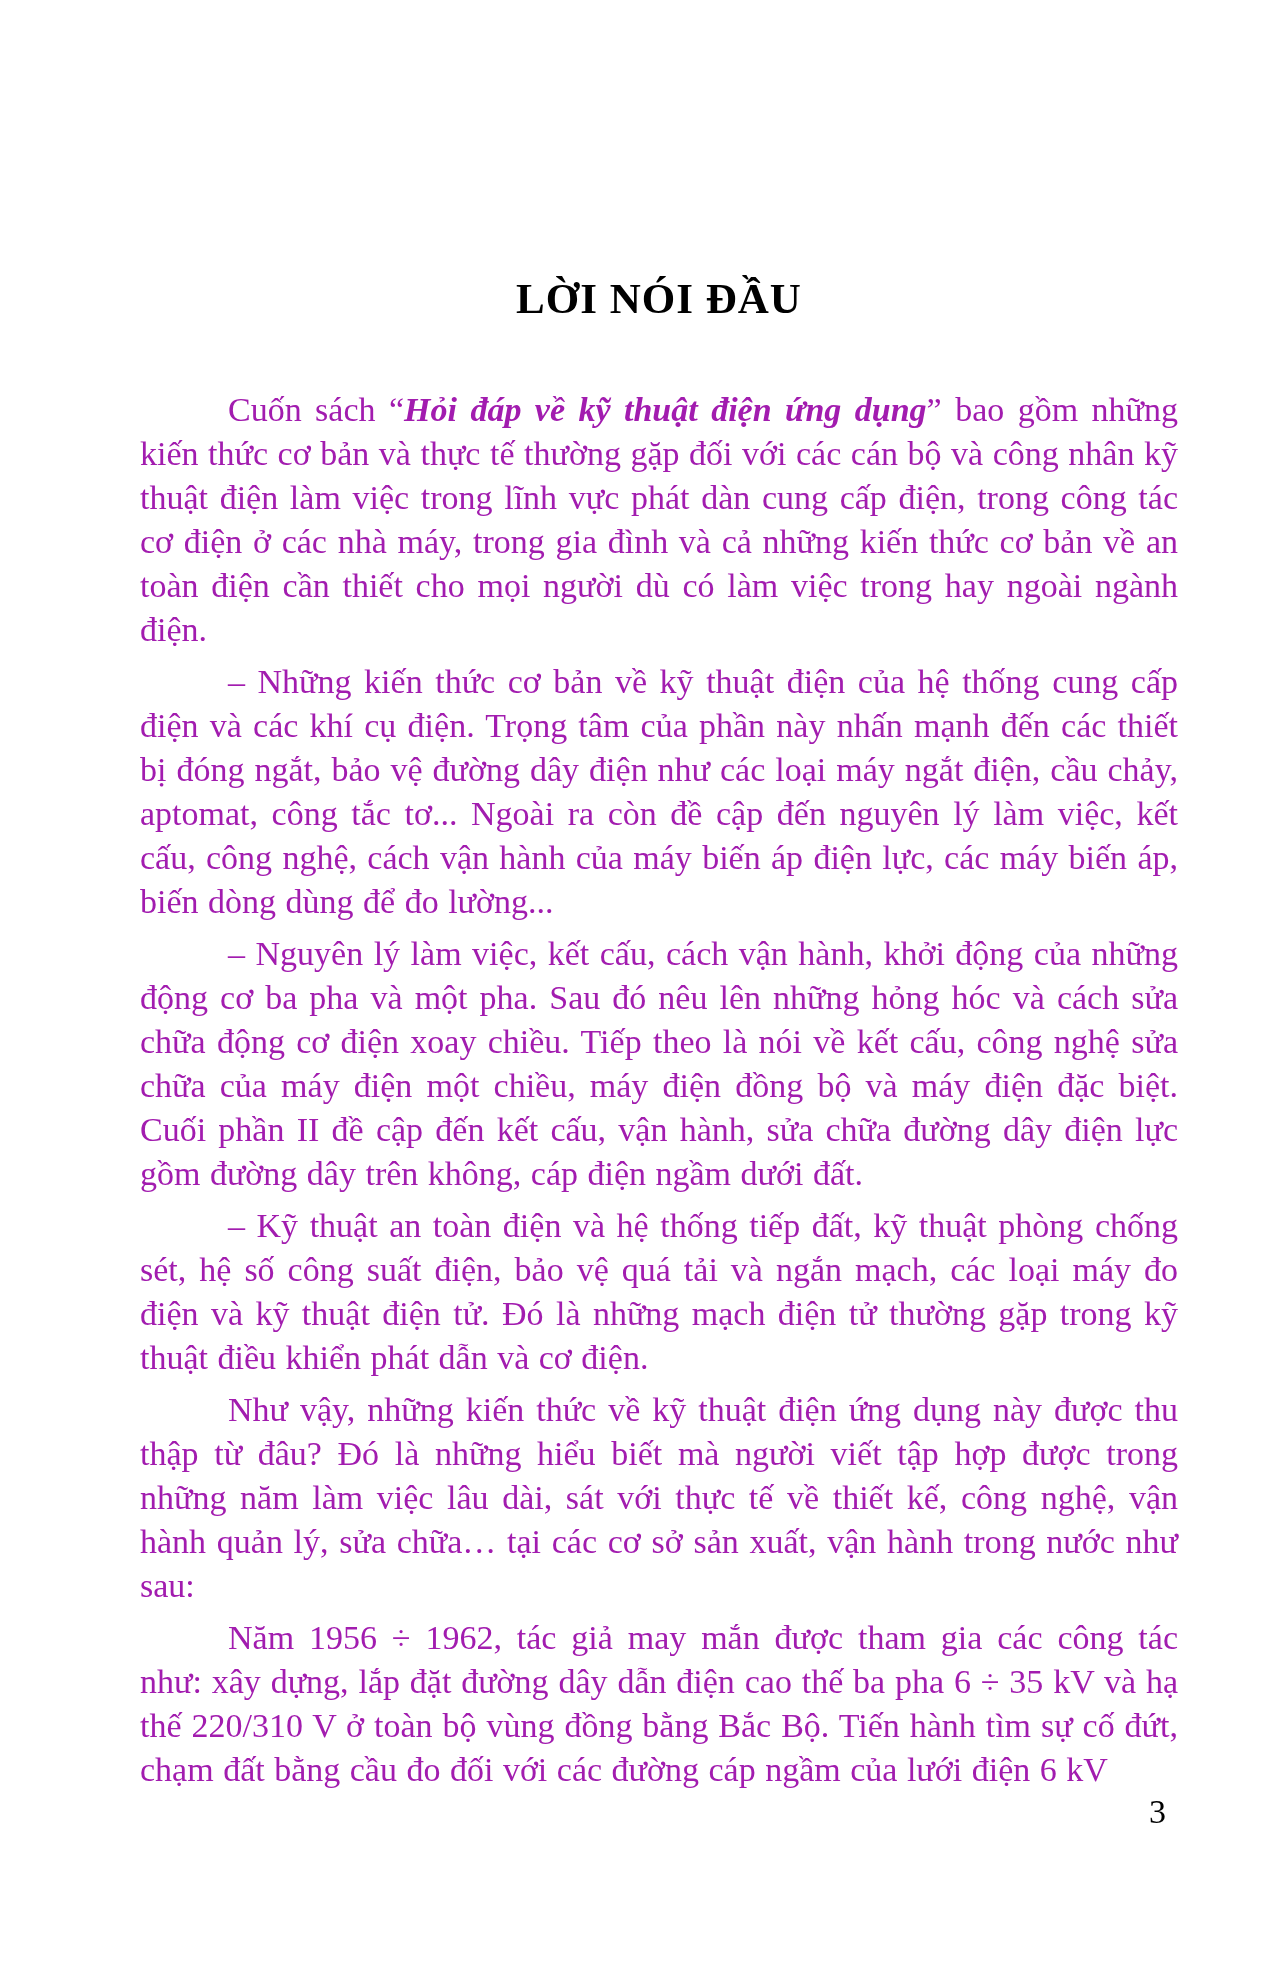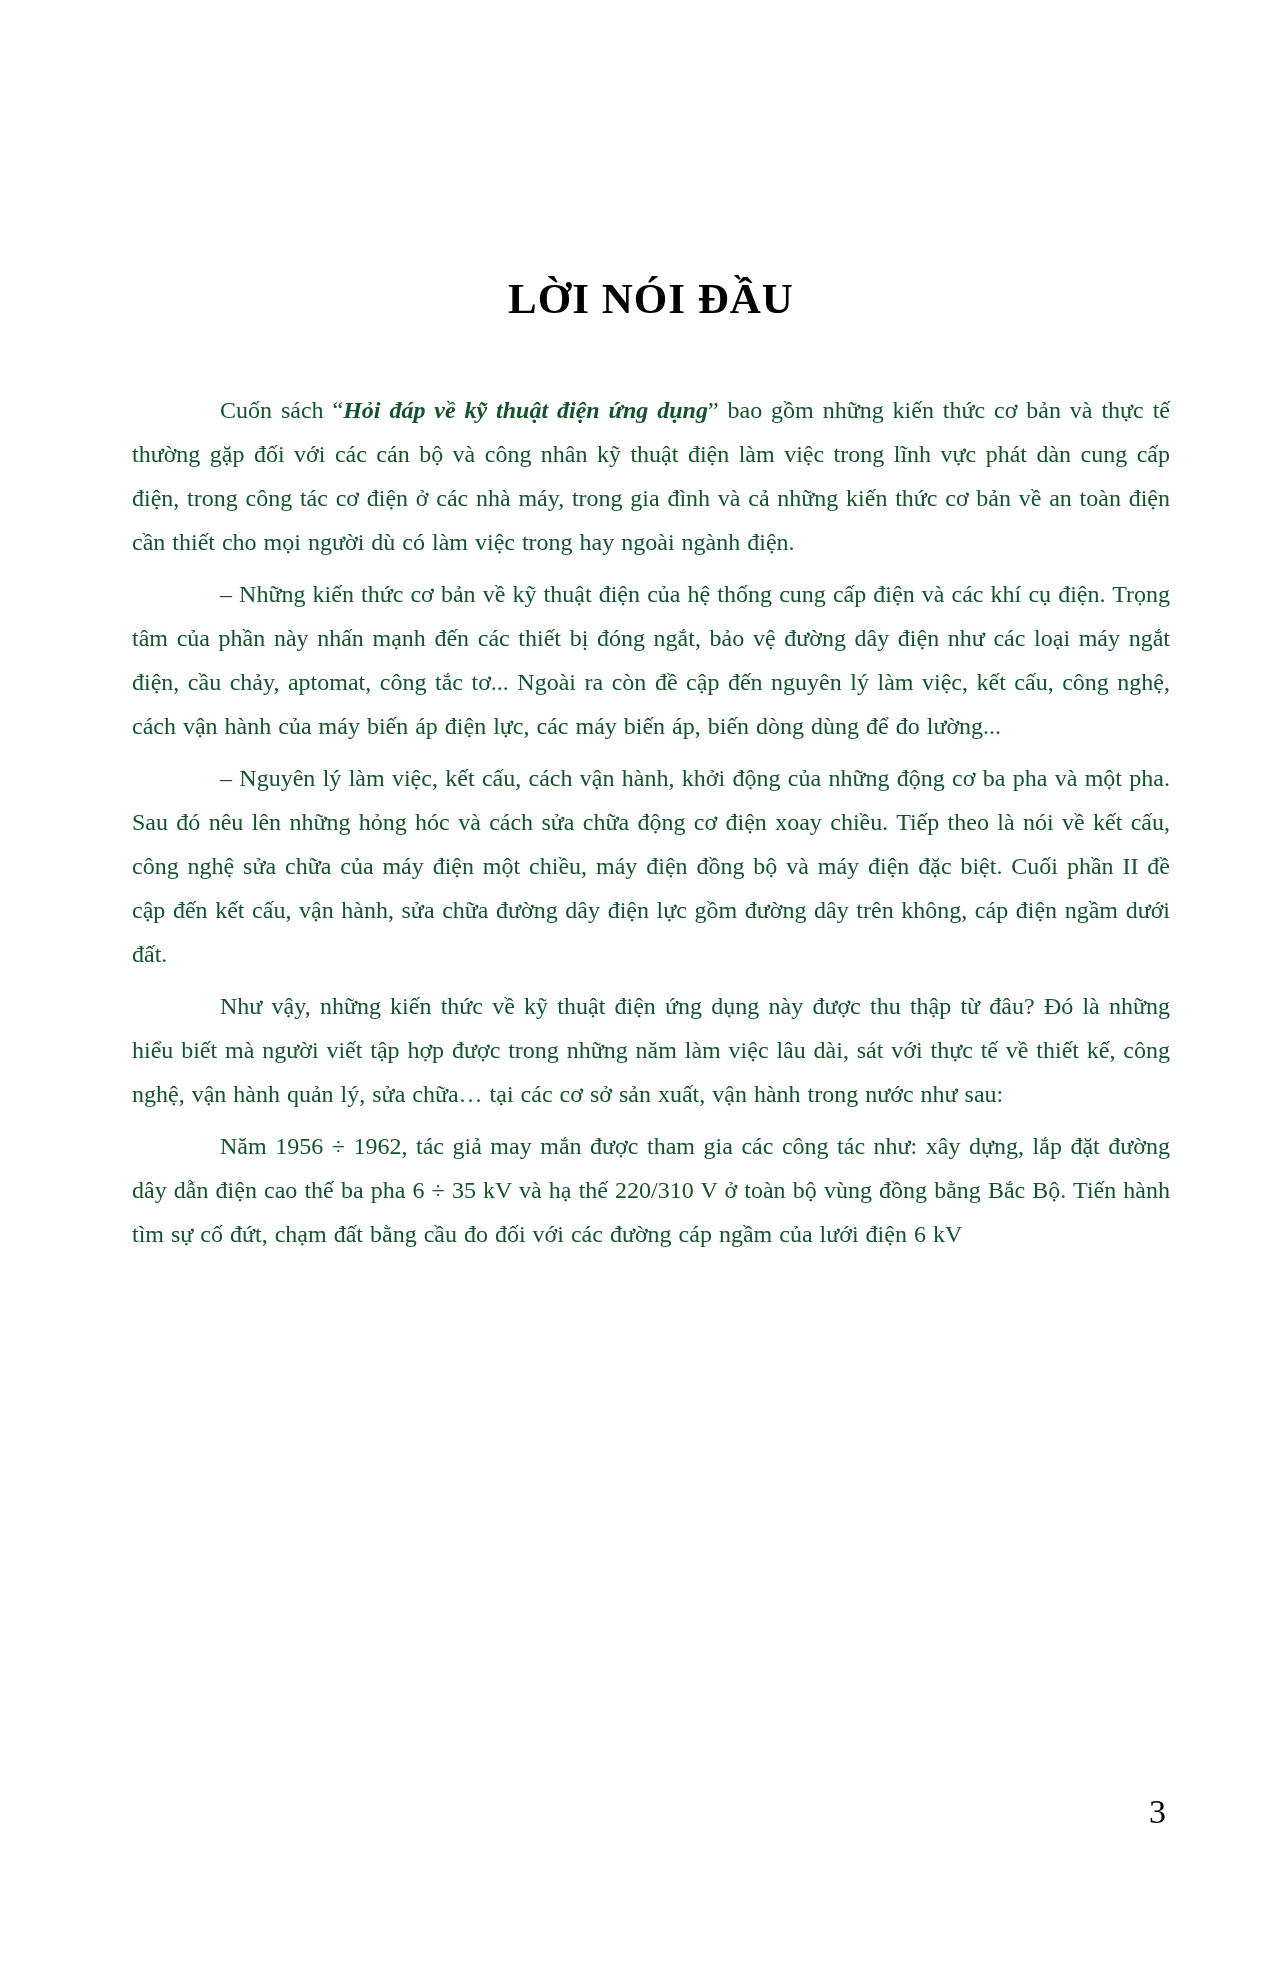--- a/index.html
+++ b/index.html
@@ -11,42 +11,42 @@
     position: relative;
     width: 1284px;
     height: 1985px;
     background: #ffffff;
     color: #000000;
     font-family: "Liberation Serif", "DejaVu Serif", serif;
     overflow: hidden;
   }
   .content {
     position: absolute;
-    left: 132px;
+    left: 140px;
     top: 0;
     width: 1038px;
   }
   .doc-title {
     margin: 0 0 66px 0;
     padding-top: 276px;
     text-align: center;
     font-size: 43px;
     line-height: 46px;
     font-weight: bold;
     letter-spacing: 1px;
     color: #000000;
   }
   .para {
     margin: 0 0 8px 0;
-    font-size: 24px;
+    font-size: 34px;
     line-height: 44px;
     text-align: justify;
     text-indent: 88px;
     word-spacing: 1px;
-    color: #14532d;
+    color: #a21caf;
   }
   .book-title-em {
     font-weight: bold;
     font-style: italic;
   }
   .page-number {
     position: absolute;
     top: 1790px;
     right: 118px;
     font-size: 34px;
@@ -62,20 +62,21 @@
 
     <h1 class="doc-title">LỜI NÓI ĐẦU</h1>
 
     <p class="para"><span>Cuốn sách “</span><span class="book-title-em">Hỏi đáp về kỹ thuật điện ứng dụng</span><span>” bao gồm những kiến thức cơ bản và thực tế thường gặp đối với các cán bộ và công nhân kỹ thuật điện làm việc trong lĩnh vực phát dàn cung cấp điện, trong công tác cơ điện ở các nhà máy, trong gia đình và cả những kiến thức cơ bản về an toàn điện cần thiết cho mọi người dù có làm việc trong hay ngoài ngành điện.</span></p>
 
 
     <p class="para">– Những kiến thức cơ bản về kỹ thuật điện của hệ thống cung cấp điện và các khí cụ điện. Trọng tâm của phần này nhấn mạnh đến các thiết bị đóng ngắt, bảo vệ đường dây điện như các loại máy ngắt điện, cầu chảy, aptomat, công tắc tơ... Ngoài ra còn đề cập đến nguyên lý làm việc, kết cấu, công nghệ, cách vận hành của máy biến áp điện lực, các máy biến áp, biến dòng dùng để đo lường...</p>
 
     <p class="para">– Nguyên lý làm việc, kết cấu, cách vận hành, khởi động của những động cơ ba pha và một pha. Sau đó nêu lên những hỏng hóc và cách sửa chữa động cơ điện xoay chiều. Tiếp theo là nói về kết cấu, công nghệ sửa chữa của máy điện một chiều, máy điện đồng bộ và máy điện đặc biệt. Cuối phần II đề cập đến kết cấu, vận hành, sửa chữa đường dây điện lực gồm đường dây trên không, cáp điện ngầm dưới đất.</p>
 
+    <p class="para">– Kỹ thuật an toàn điện và hệ thống tiếp đất, kỹ thuật phòng chống sét, hệ số công suất điện, bảo vệ quá tải và ngắn mạch, các loại máy đo điện và kỹ thuật điện tử. Đó là những mạch điện tử thường gặp trong kỹ thuật điều khiển phát dẫn và cơ điện.</p>
 
     <p class="para">Như vậy, những kiến thức về kỹ thuật điện ứng dụng này được thu thập từ đâu? Đó là những hiểu biết mà người viết tập hợp được trong những năm làm việc lâu dài, sát với thực tế về thiết kế, công nghệ, vận hành quản lý, sửa chữa… tại các cơ sở sản xuất, vận hành trong nước như sau:</p>
 
     <p class="para">Năm 1956 ÷ 1962, tác giả may mắn được tham gia các công tác như: xây dựng, lắp đặt đường dây dẫn điện cao thế ba pha 6 ÷ 35 kV và hạ thế 220/310 V ở toàn bộ vùng đồng bằng Bắc Bộ. Tiến hành tìm sự cố đứt, chạm đất bằng cầu đo đối với các đường cáp ngầm của lưới điện 6 kV</p>
 
   </div>
 
   <div class="page-number">3</div>
 </div>
 

